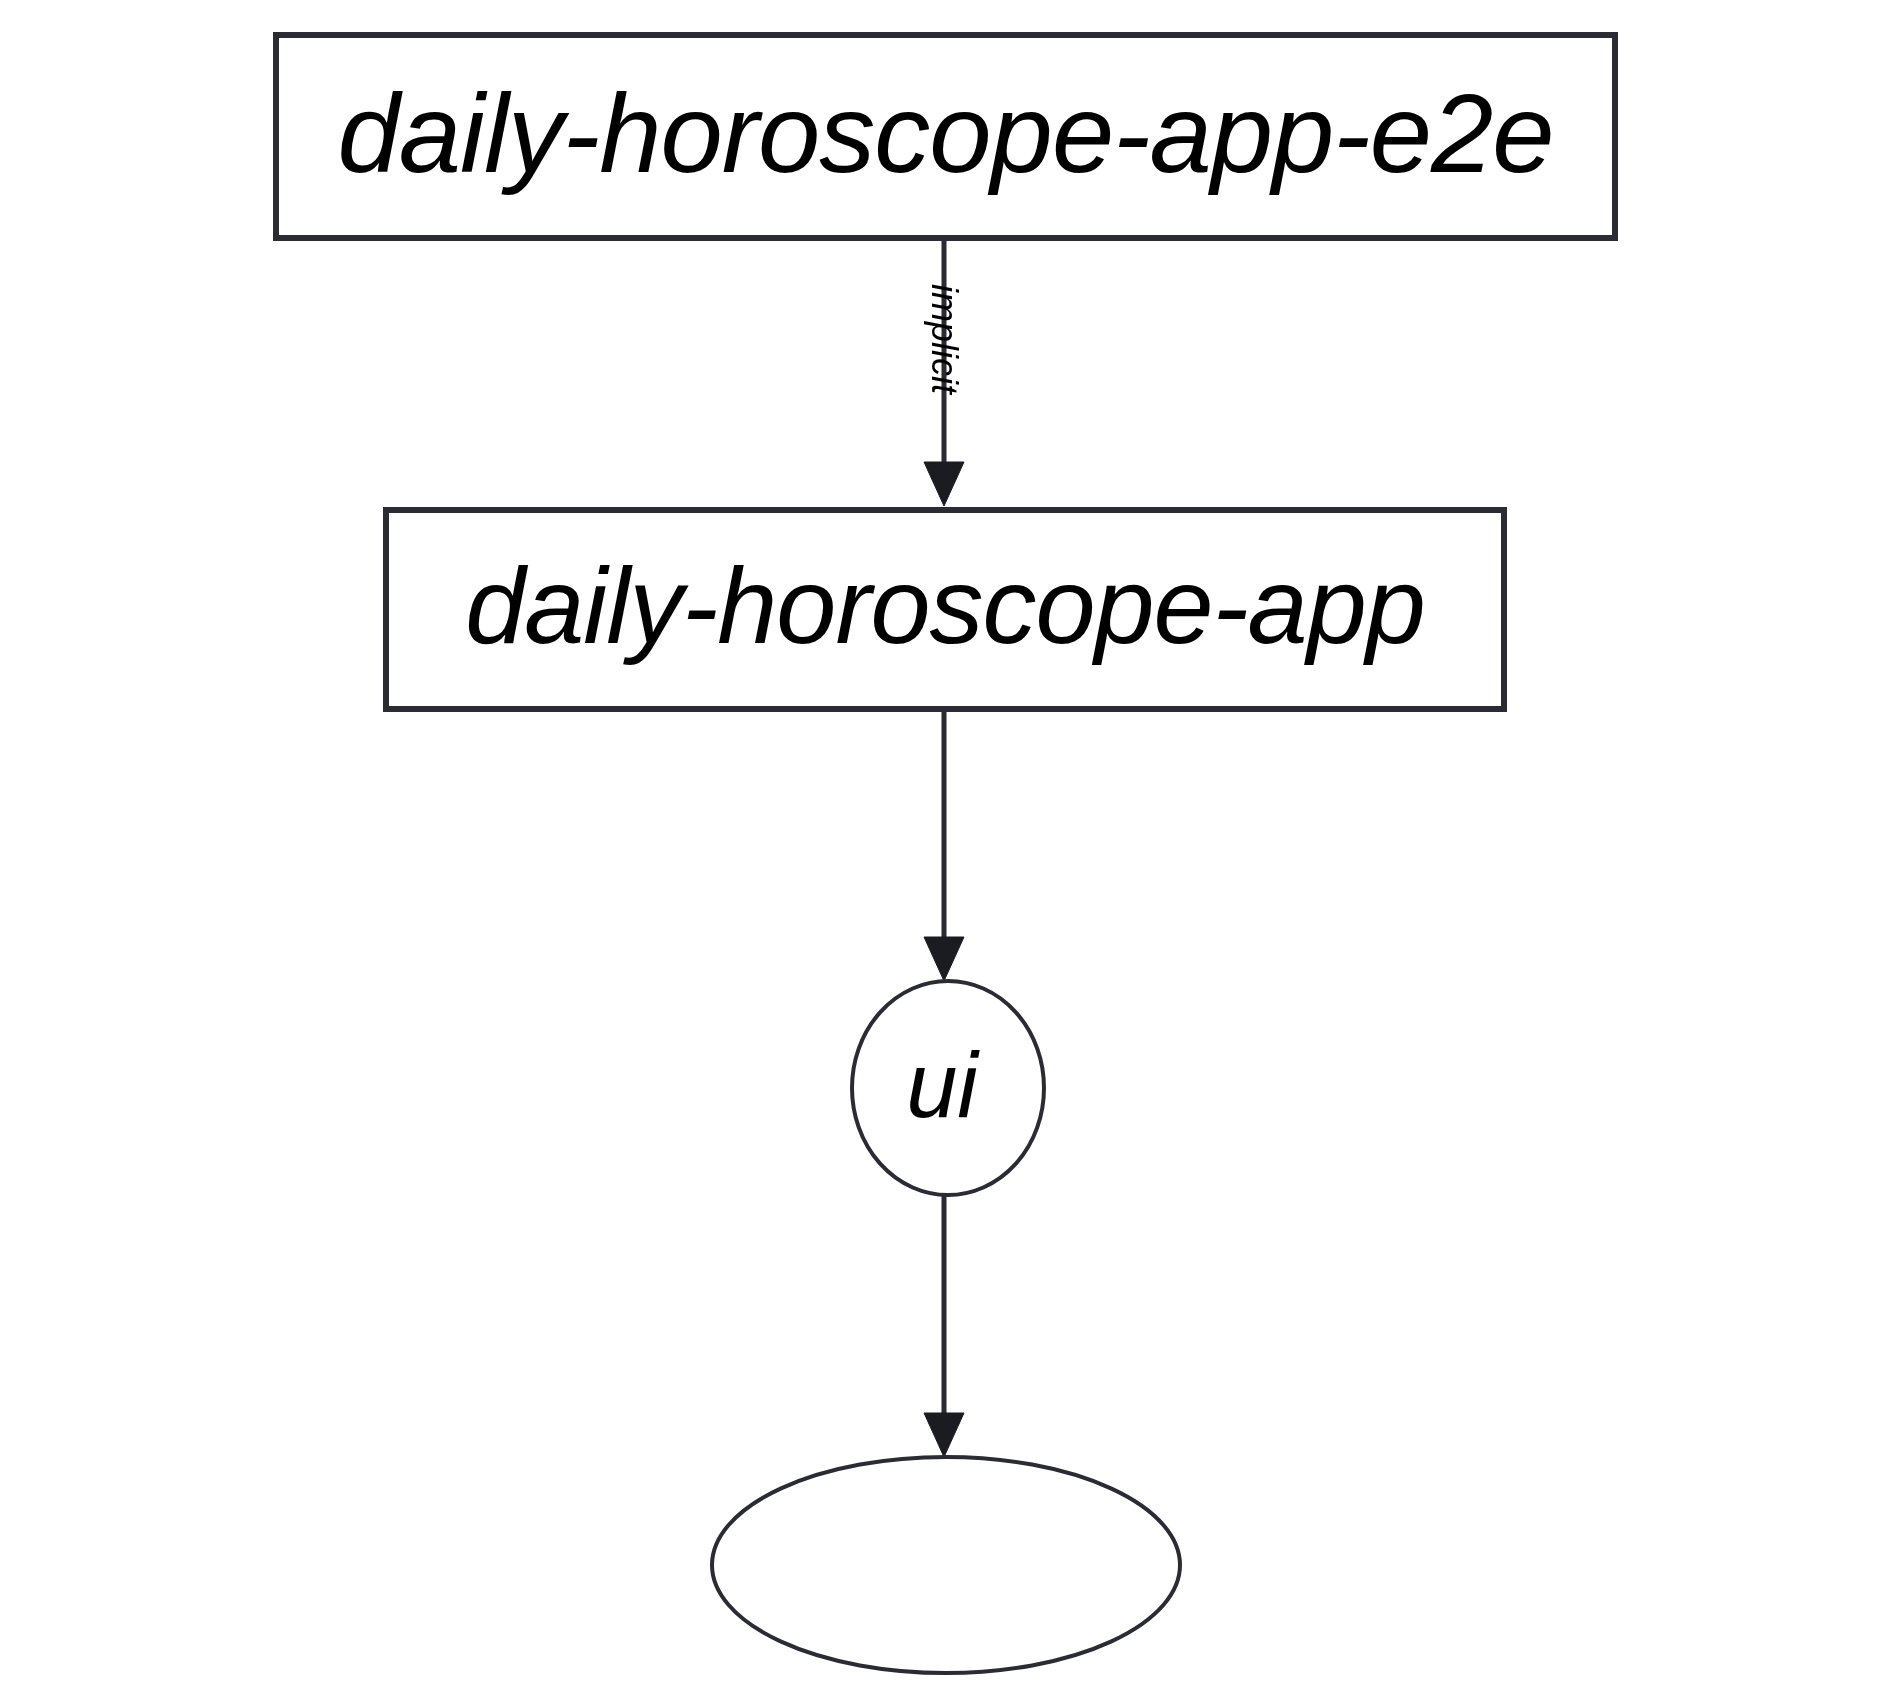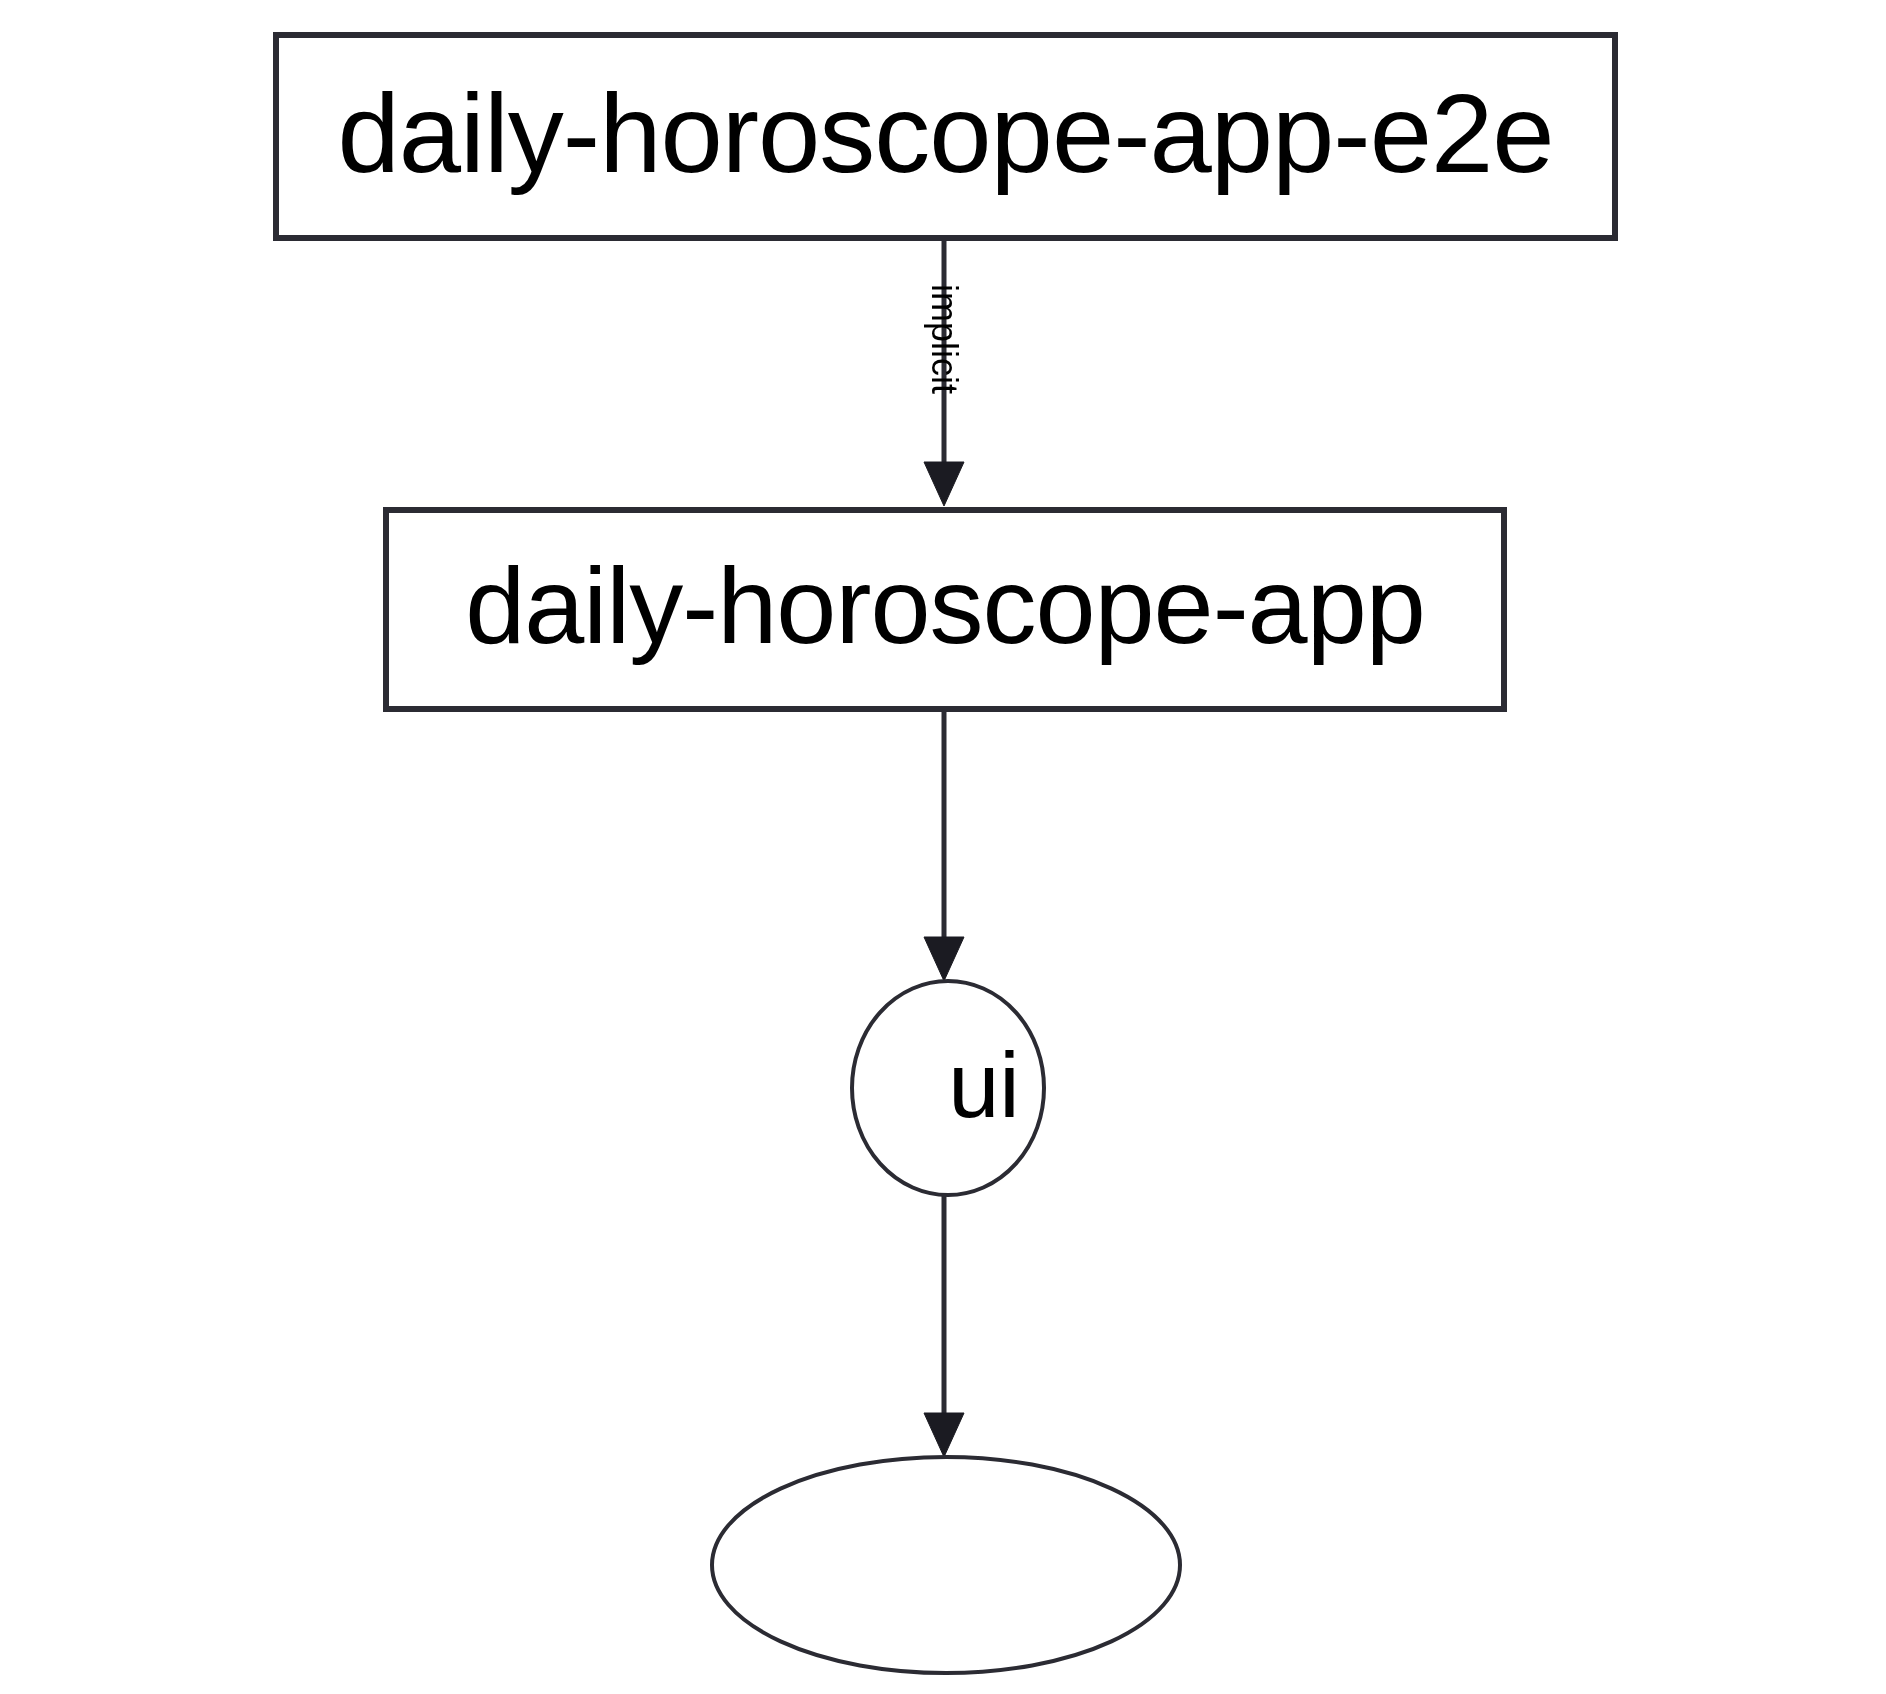--- a/index.html
+++ b/index.html
@@ -12,20 +12,21 @@
     width: 1886px;
     height: 1694px;
     overflow: hidden;
     font-family: "Liberation Sans", sans-serif;
   }
   #graph-canvas {
     position: relative;
     width: 1886px;
     height: 1512px;
     background: #ffffff;
+    font-style: italic;
   }
   #graph-svg {
     position: absolute;
     top: 0;
     left: 0;
     width: 1886px;
     height: 1694px;
     display: block;
   }
   .node-shape {
@@ -66,21 +67,21 @@
     letter-spacing: -1px;
   }
   .label-box2 {
     left: 383px;
     top: 552px;
     width: 1124px;
     font-size: 108px;
     letter-spacing: -1px;
   }
   .label-ui {
-    left: 888px;
+    left: 846px;
     top: 1039px;
     width: 192px;
     font-size: 92px;
   }
   .label-models {
     left: 712px;
     top: 1515px;
     width: 468px;
     font-size: 104px;
   }

